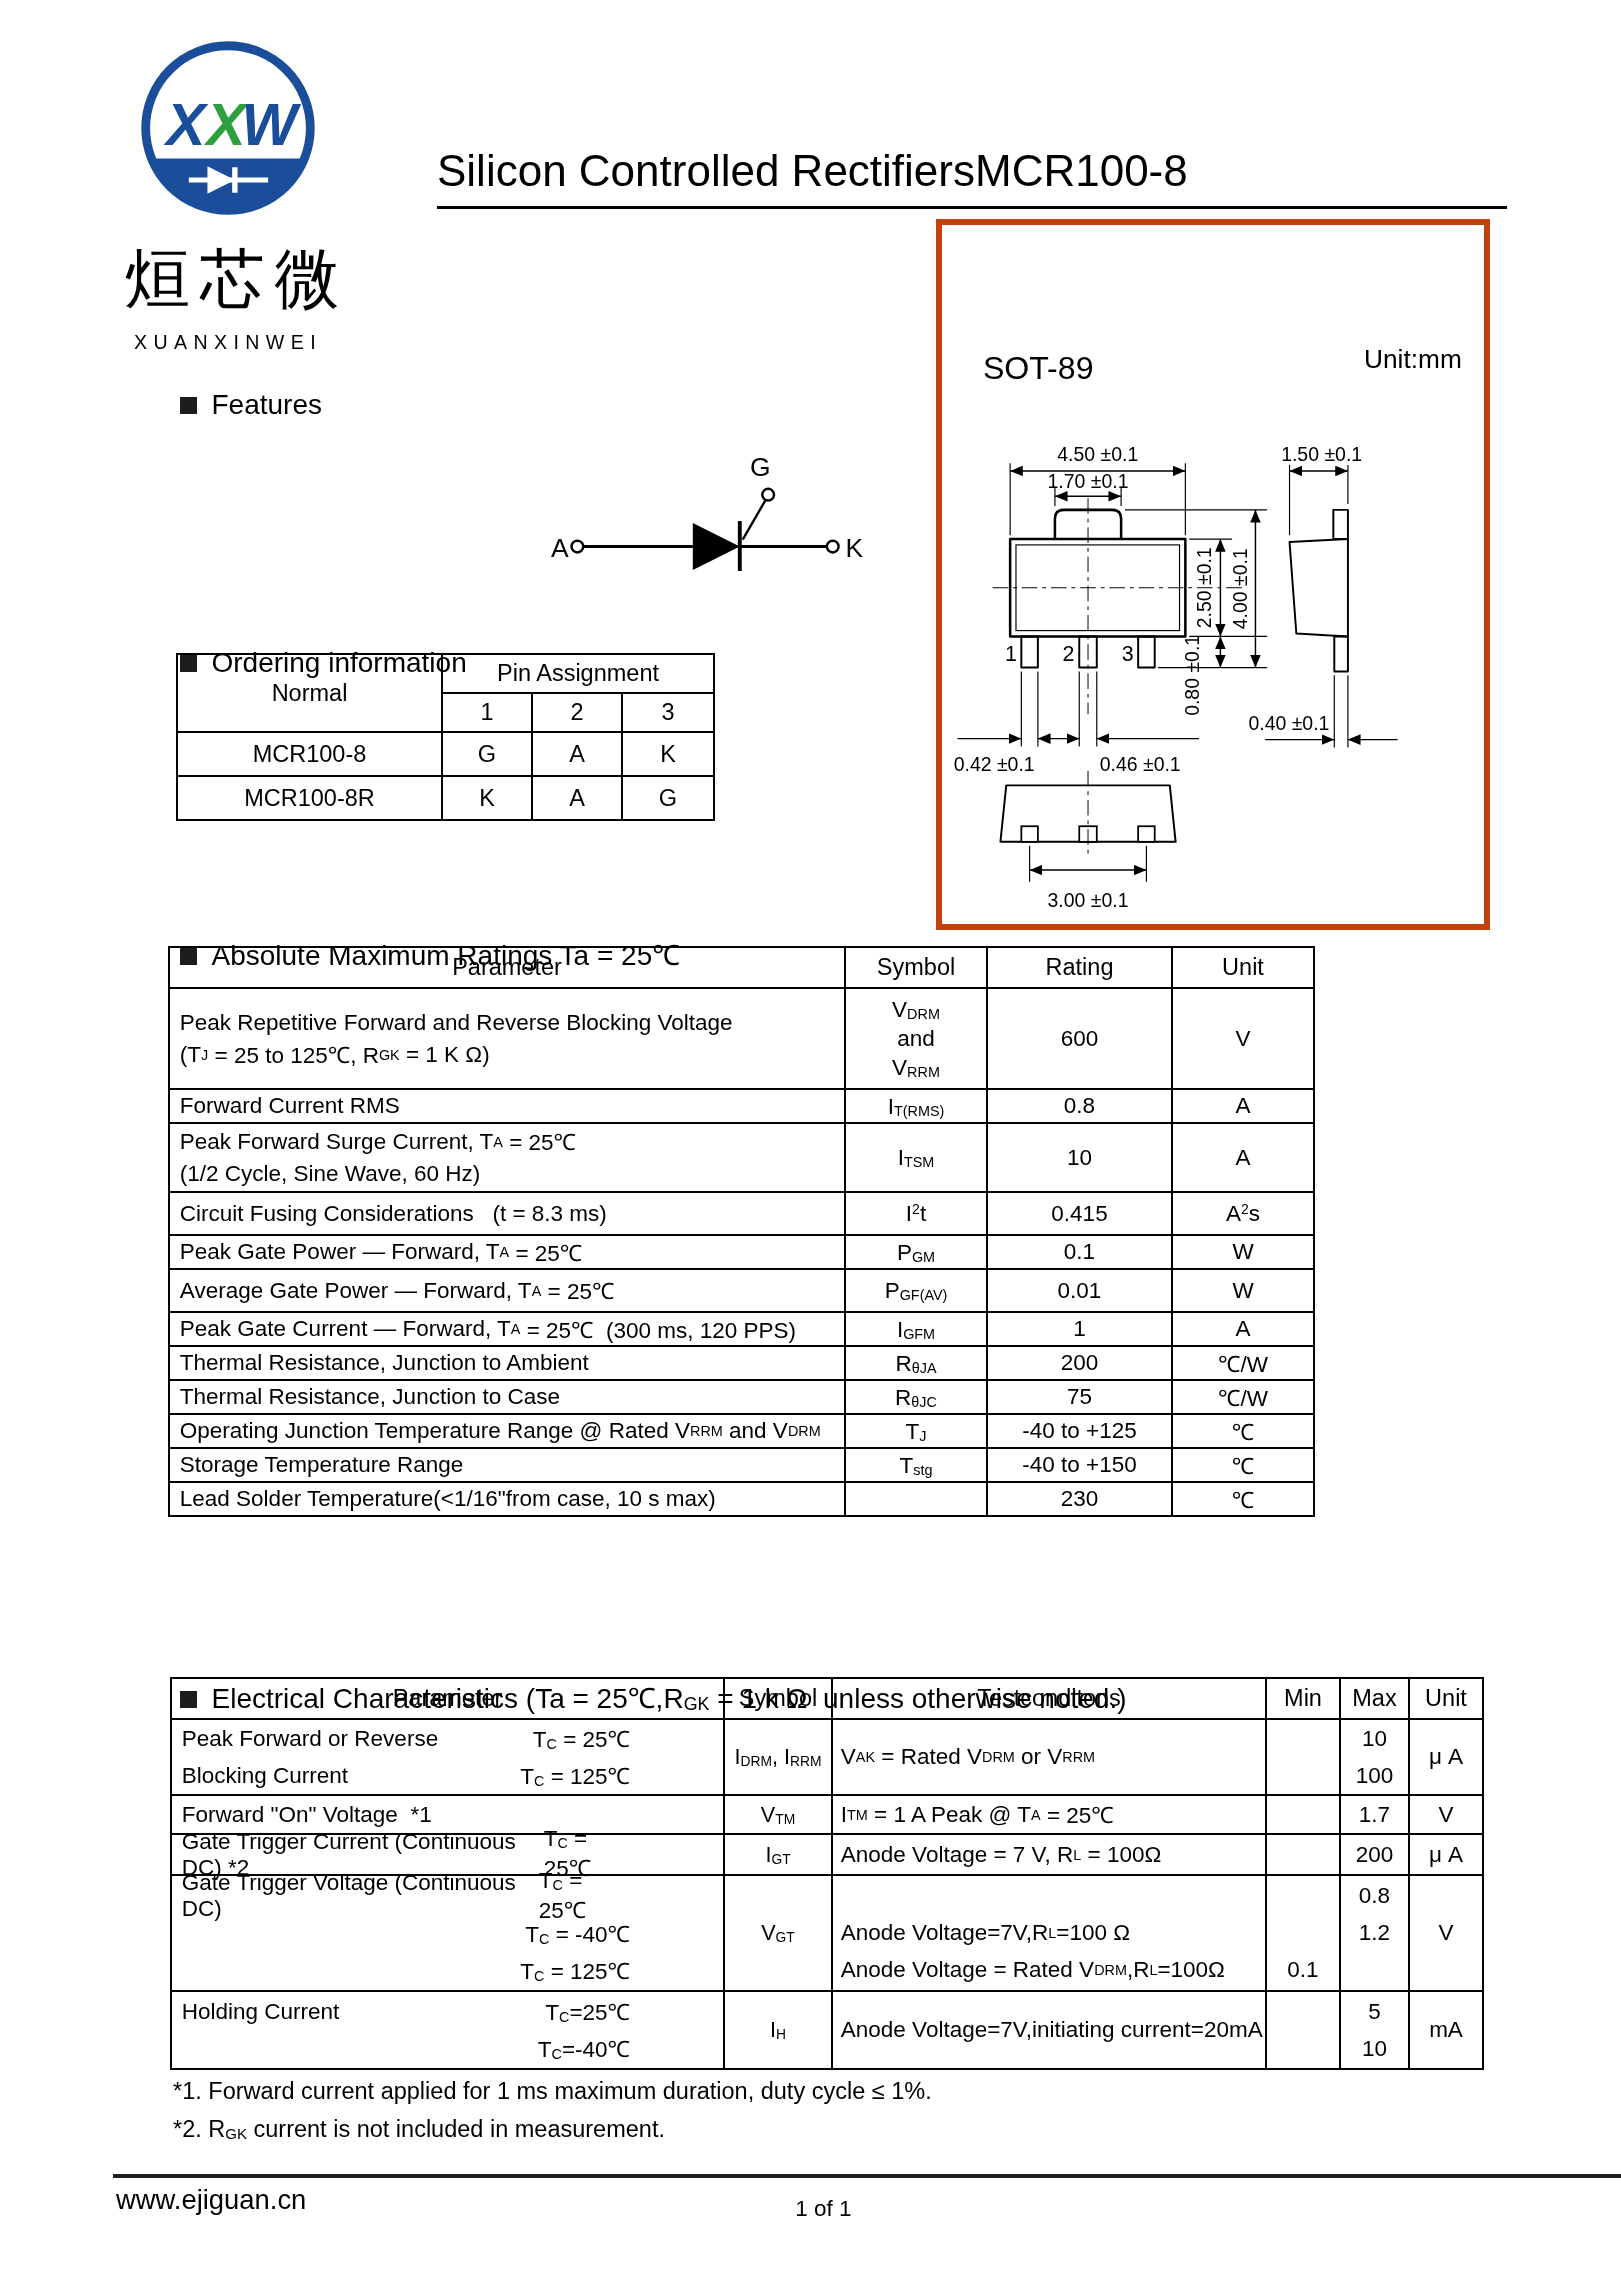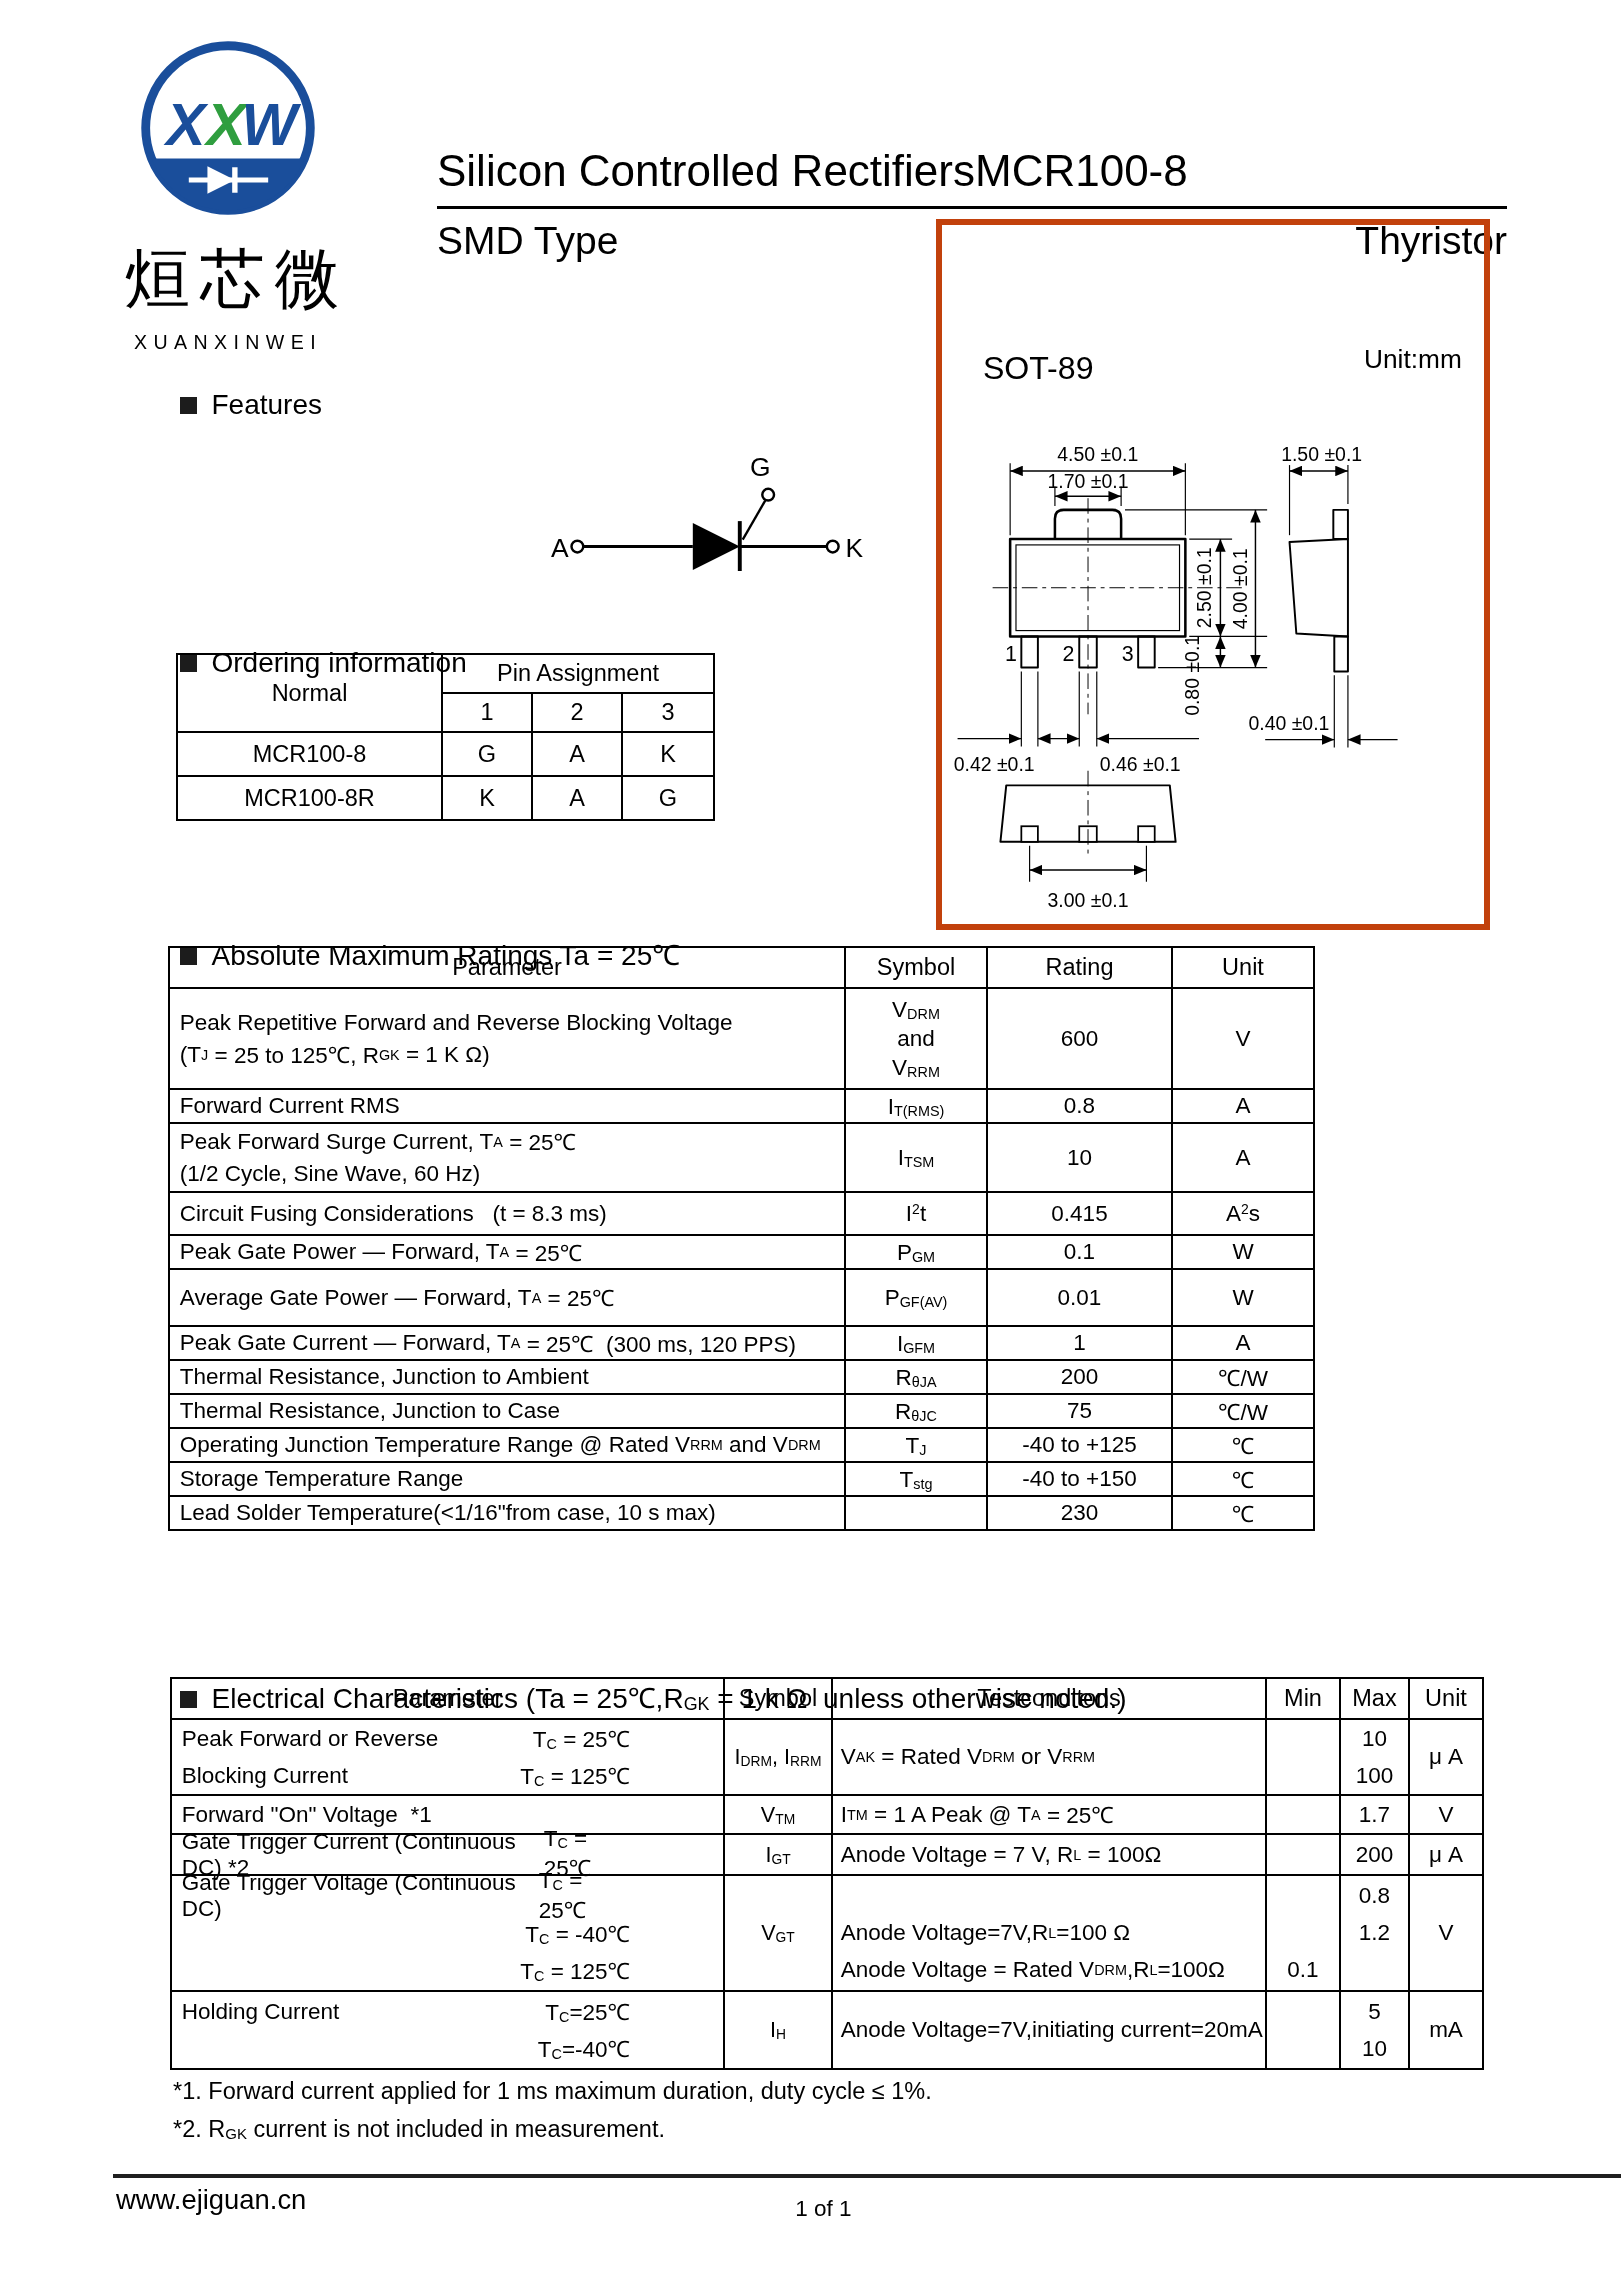--- a/index.html
+++ b/index.html
@@ -63,21 +63,21 @@
   .t-ord td{text-align:center;vertical-align:middle}
 
   
   .t-abs{left:168px;top:946px;width:1146px}
   .t-abs thead tr{height:41px}
   .t-abs thead th{border-bottom:2.9px solid #000}
   .t-abs tbody tr{height:27px}
   .t-abs tbody tr:nth-of-type(1){height:101px}
   .t-abs tbody tr:nth-of-type(3){height:69px}
   .t-abs tbody tr:nth-of-type(4){height:43px}
-  .t-abs tbody tr:nth-of-type(6){height:57px}
+  .t-abs tbody tr:nth-of-type(6){height:43px}
   .t-abs tbody tr:nth-of-type(13){height:45px}
   .a-param{text-align:left;vertical-align:middle}
   .pline{padding-left:9.8px;min-height:32px;display:flex;align-items:center;white-space:pre-wrap}
   .a-sym,.a-rat,.a-unit{text-align:center;vertical-align:middle}
   .sline{line-height:29px;white-space:pre-wrap}
 
   
   .t-elec{left:170px;top:1677px;width:1311px}
   .t-elec thead tr{height:41px}
   .t-elec thead th{border-bottom:2.9px solid #000}
@@ -122,24 +122,20 @@
     <div class="cn">烜芯微</div>
     <div class="en">XUANXINWEI</div>
   </div>
 
   <div class="title-block">
     <div class="t-row1">
       <span>Silicon Controlled Rectifiers</span>
       <span>MCR100-8</span>
     </div>
     <div class="t-rule"></div>
-    <div class="t-row2">
-      <span>SMD Type</span>
-      <span>Thyristor</span>
-    </div>
   </div>
 
   <div class="sect" style="left:149px;top:357px">
     <span class="sq"></span><span>Features</span>
   </div>
 
   <svg class="symsvg" width="333" height="181" viewBox="0 0 340 185">
     <circle class="term" cx="37" cy="160" r="6"></circle>
     <path class="w3" d="M43 160 H155"></path>
     <path d="M155 136 L155 184 L203 160 Z" fill="#000"></path>

